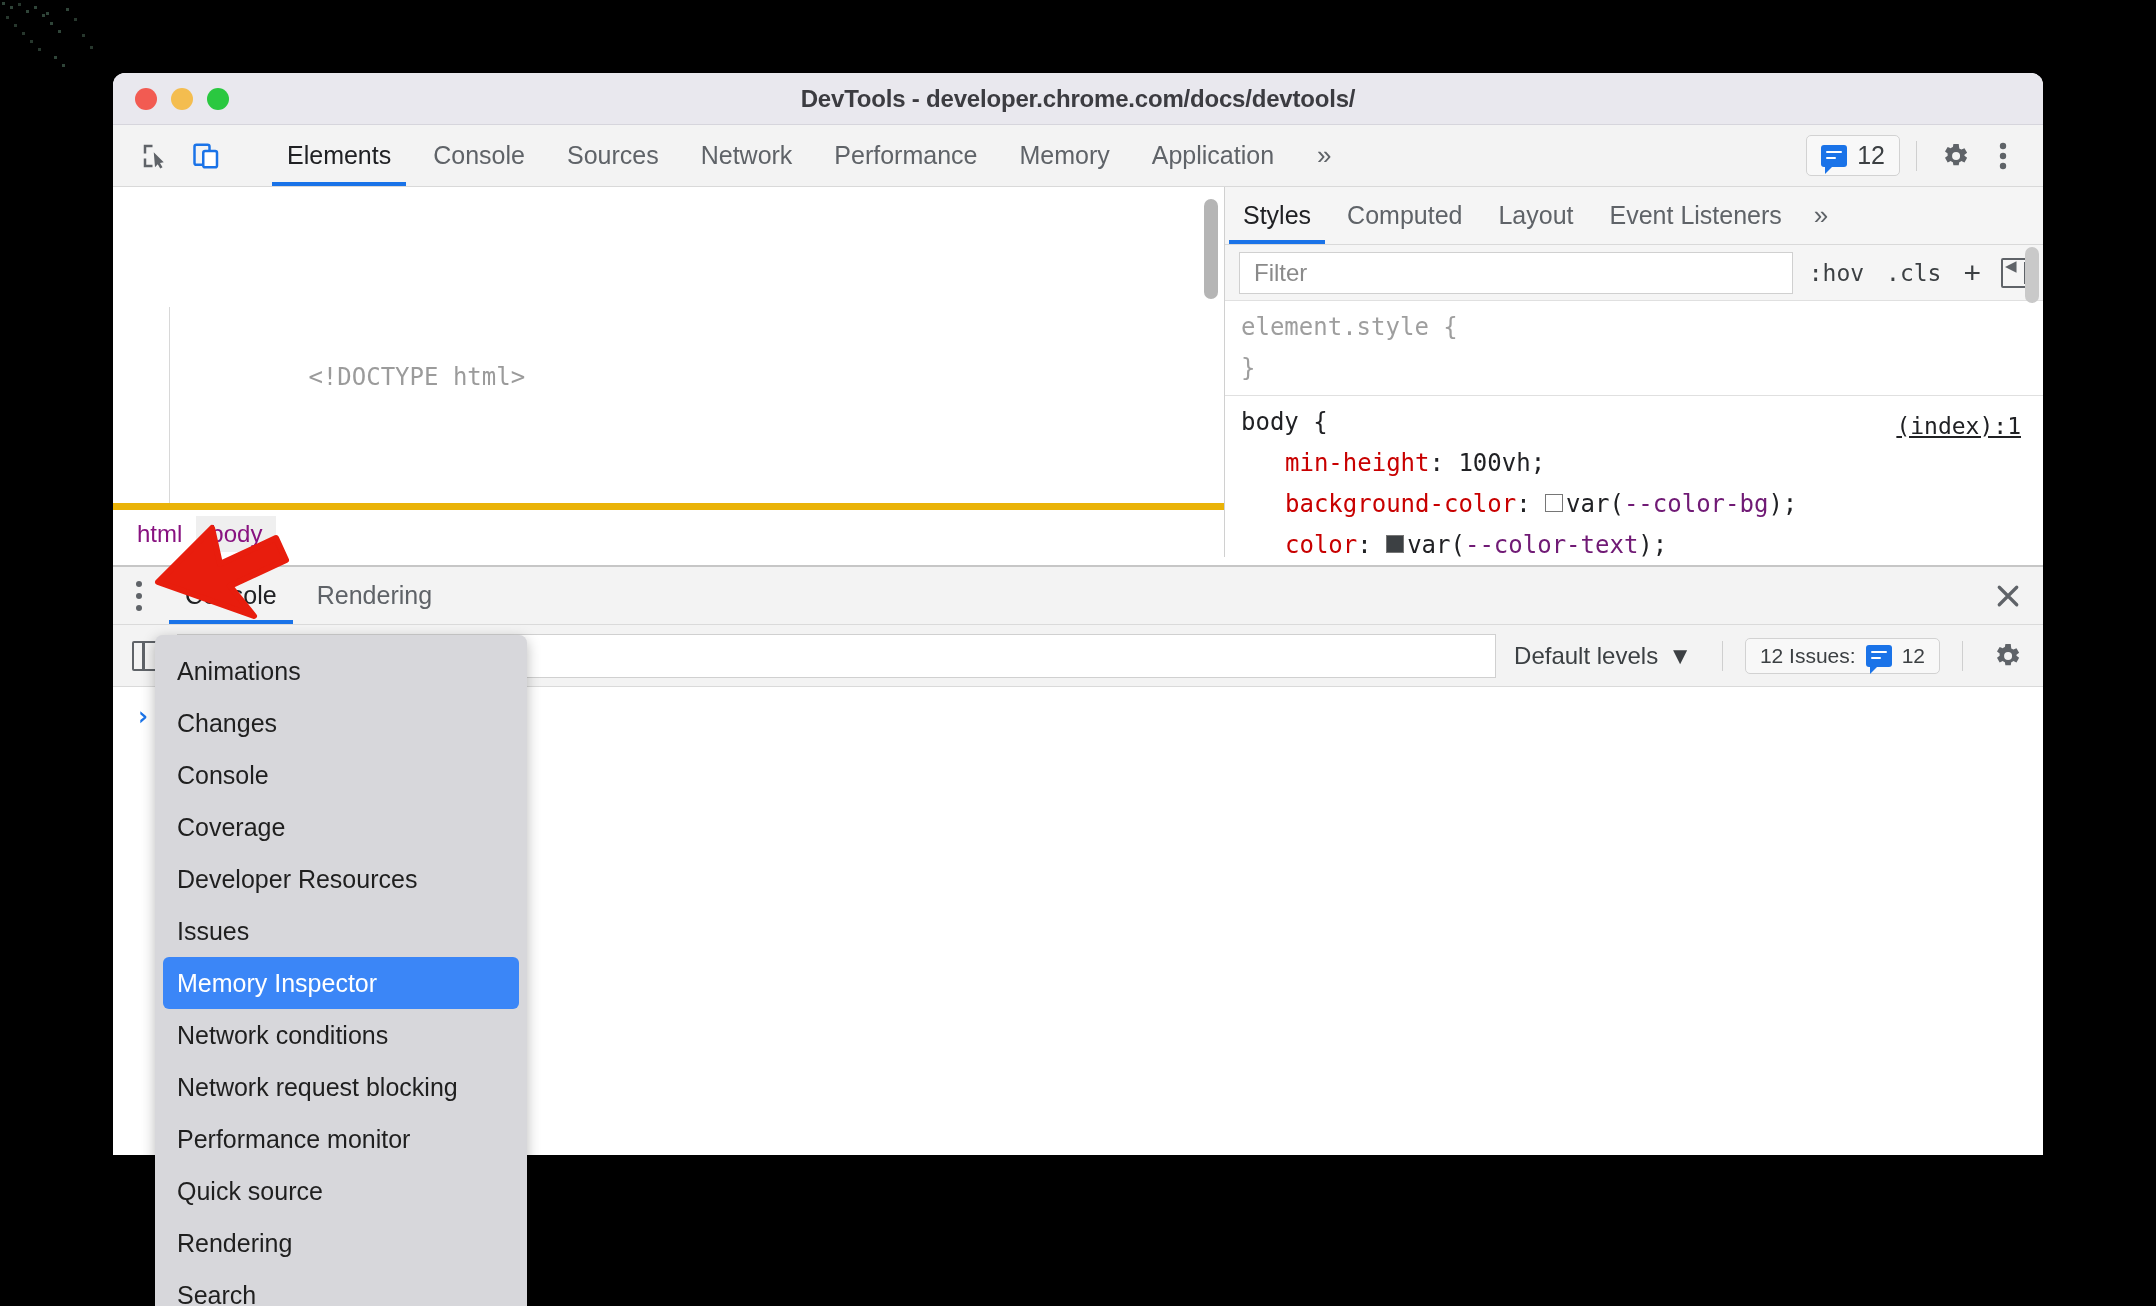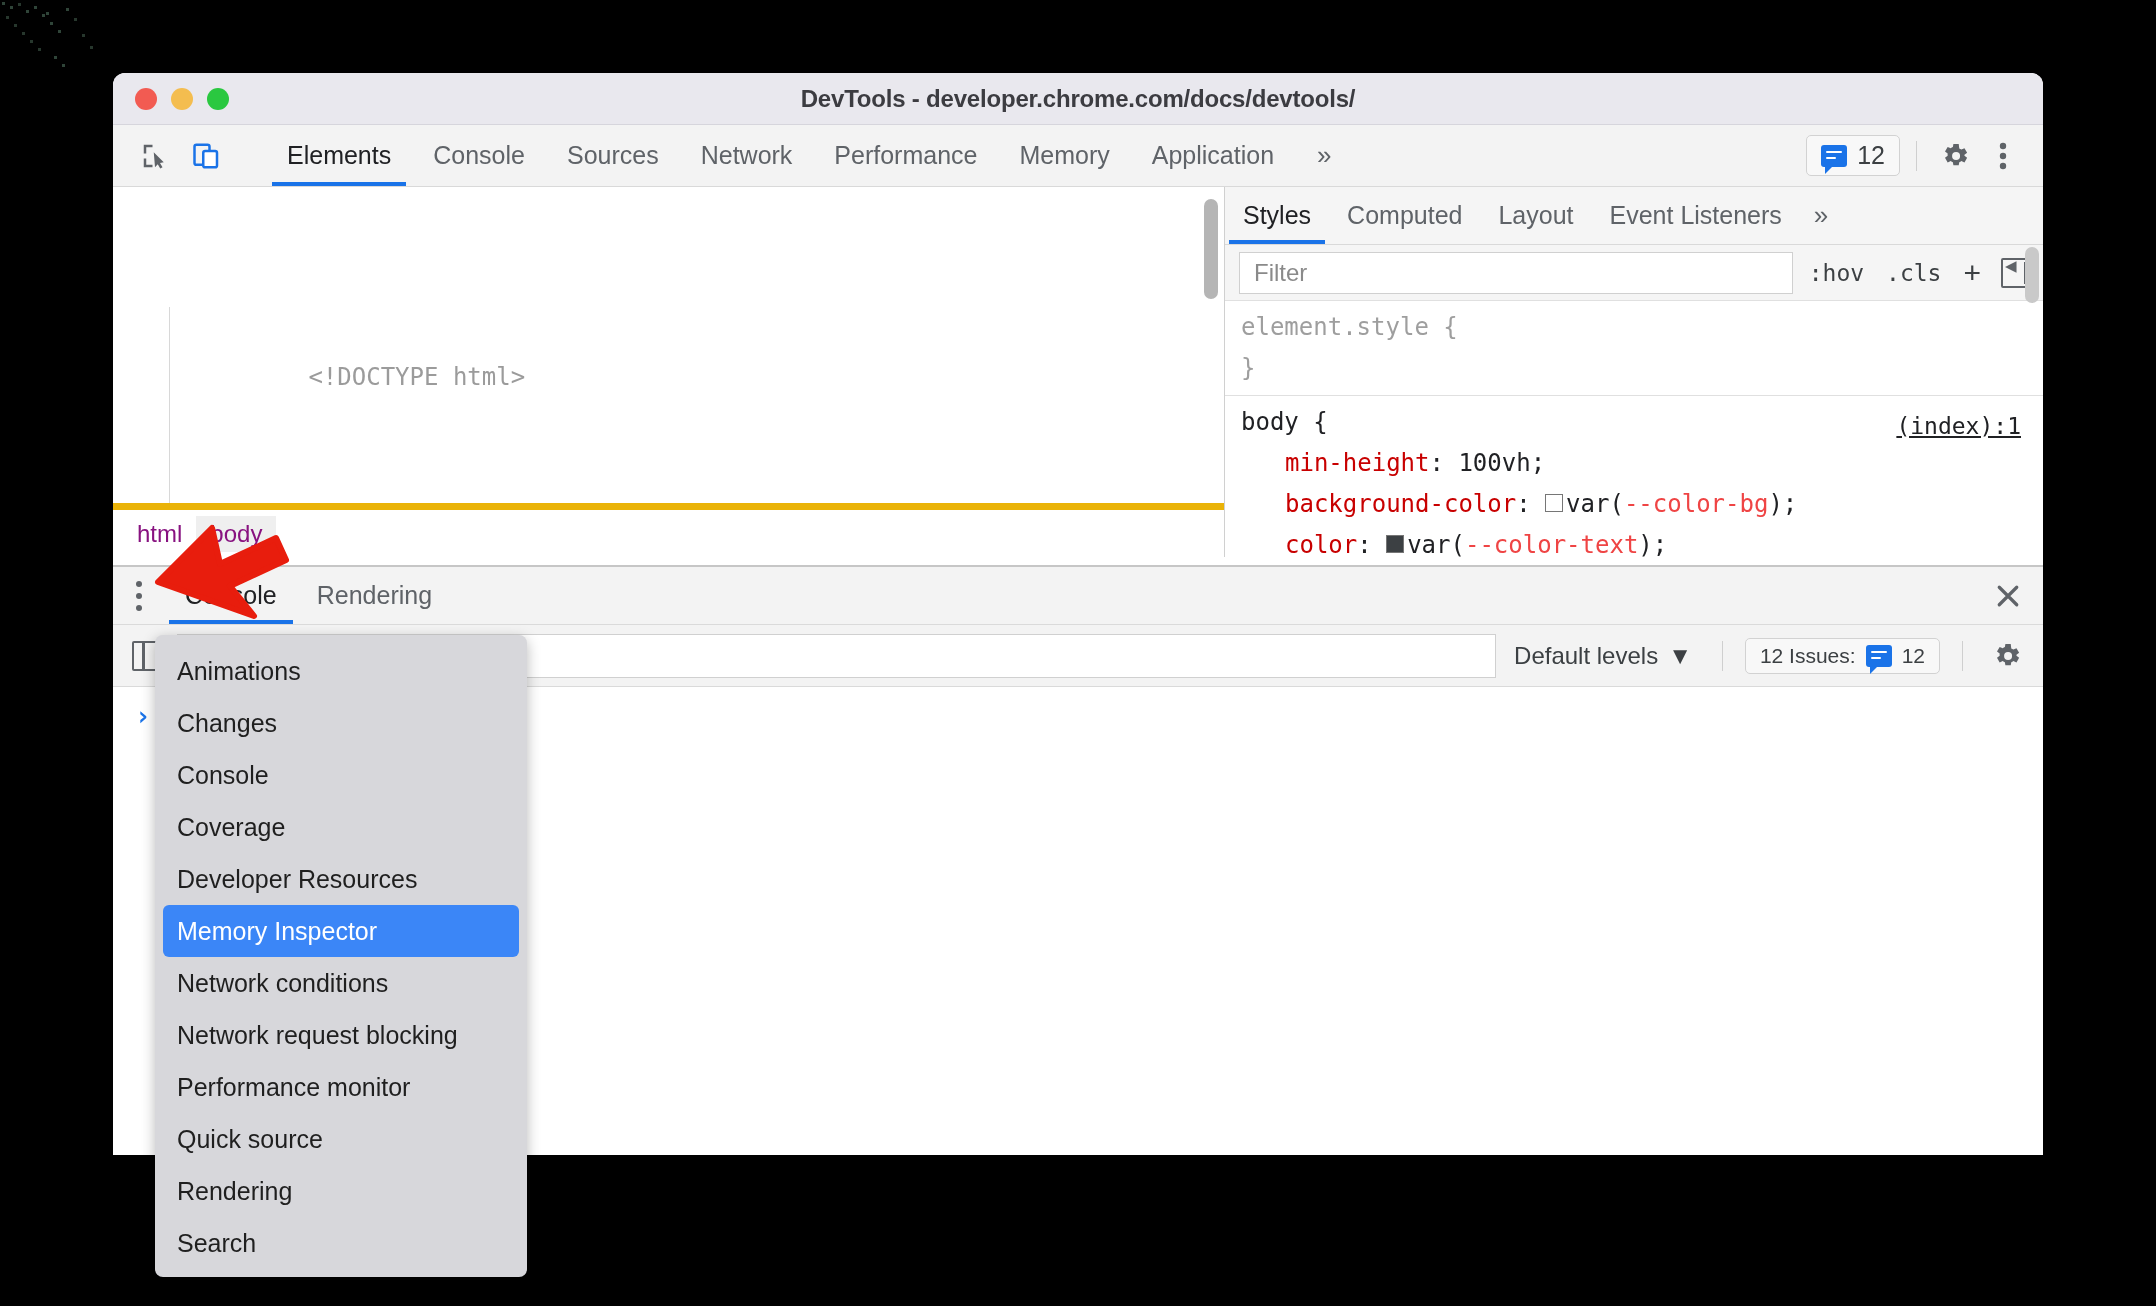--- a/index.html
+++ b/index.html
@@ -157,21 +157,21 @@
   .rule { padding: 6px 0 6px 16px; border-bottom: 1px solid #e0e0e0; position: relative; }
   .rule.element-style .sel { color: #9e9e9e; }
   .sel { color: #202124; }
   .origin {
     position: absolute; right: 22px; top: 10px; font-size: 23px;
     color: #202124; text-decoration: underline; cursor: pointer;
   }
   .decl { padding-left: 44px; }
   .prop { color: #c80000; text-align: right; }
   .val { color: #202124; }
-  .varname { color: #ef4444; margin-top: 44px; }
+  .varname { color: #701a75; margin-top: 44px; }
   .swatch {
     display: inline-block; width: 18px; height: 18px;
     border: 1px solid #767676; vertical-align: 0px; margin-right: 3px;
   }
   .swatch.white { background: #fff; }
   .swatch.dark { background: #3c4043; }
 
   .styles-scroll {
     position: absolute; right: 4px; top: 60px;
     width: 14px; height: 56px; background: #c9c9c9; border-radius: 7px;
@@ -467,20 +467,21 @@
       </div>
     </div>
   </div>
 
   <div class="menu">
     <div class="menu-item">Animations</div>
     <div class="menu-item">Changes</div>
     <div class="menu-item">Console</div>
     <div class="menu-item">Coverage</div>
     <div class="menu-item">Developer Resources</div>
+    <div class="menu-item">Issues</div>
     <div class="menu-item highlight">Memory Inspector</div>
     <div class="menu-item">Network conditions</div>
     <div class="menu-item">Network request blocking</div>
     <div class="menu-item">Performance monitor</div>
     <div class="menu-item">Quick source</div>
     <div class="menu-item">Rendering</div>
     <div class="menu-item">Search</div>
 
   </div>
 

